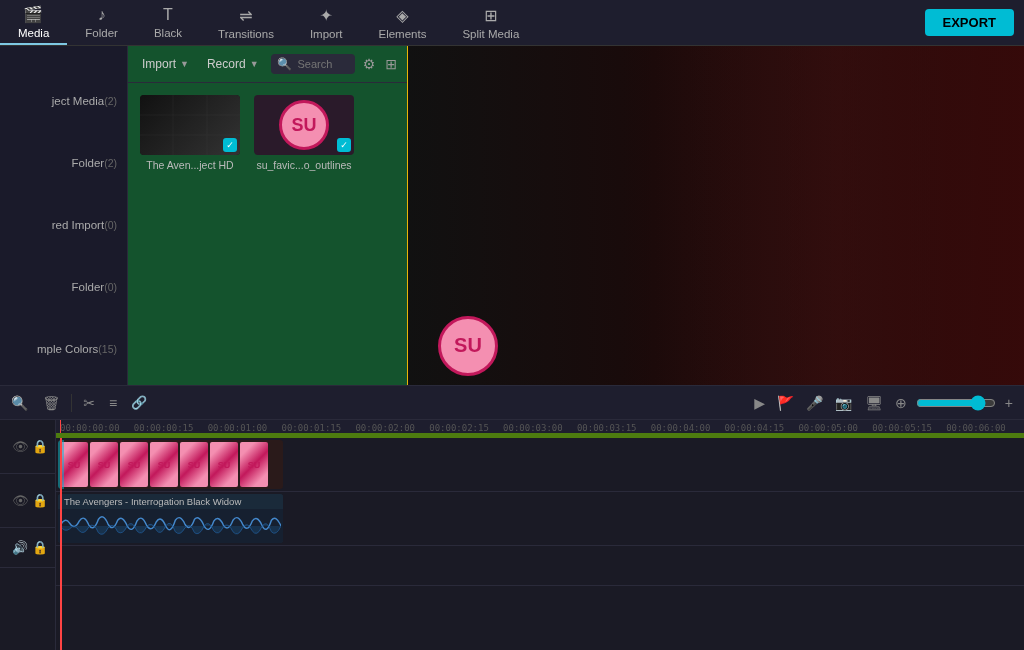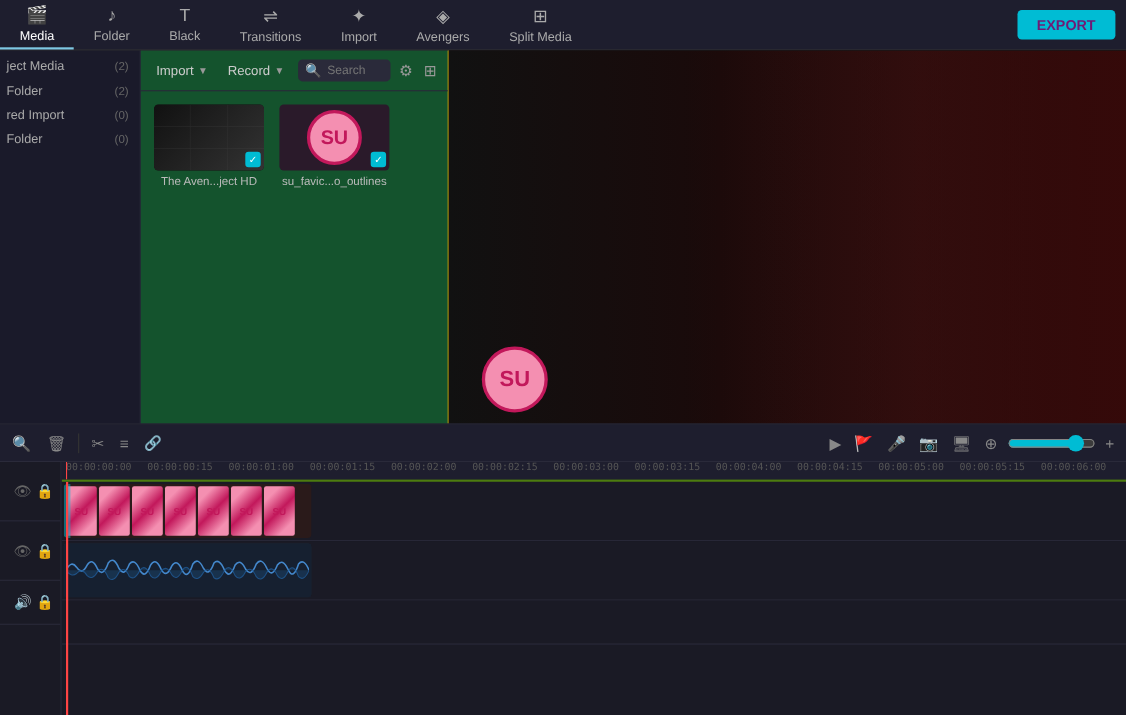--- a/index.html
+++ b/index.html
@@ -35,21 +35,21 @@
       border-right: none;
       position: relative;
     }
     .nav-item.active { color: #fff; }
     .nav-item .nav-icon { font-size: 16px; }
     .nav-item-media { color: #7ec8e3; border-bottom: 2px solid #7ec8e3; }
     .export-btn {
       margin-left: auto;
       margin-right: 10px;
       background: #00bcd4;
-      color: #701a75;
+      color: #000000;
       border: none;
       padding: 6px 18px;
       border-radius: 4px;
       font-size: 13px;
       font-weight: bold;
       cursor: pointer;
     }
 
     
     .main-layout {
@@ -60,26 +60,27 @@
     
     .sidebar {
       width: 128px;
       background: #1a1a2a;
       border-right: 1px solid #2a2a3a;
       padding-top: 4px;
       flex-shrink: 0;
     }
     .sidebar-item {
       display: flex;
-      justify-content: space-between;
+      justify-content: flex-end;
       align-items: center;
       padding: 5px 10px 5px 6px;
       cursor: pointer;
       color: #aaa;
       font-size: 11.5px;
+      margin-top: 40px;
     }
     .sidebar-item .count {
       color: #666;
       font-size: 10.5px;
     }
 
     
     .media-panel {
       width: 280px;
       background: #14532d;
@@ -399,23 +400,23 @@
 
     .timeline-ruler-area {
       flex: 1;
       display: flex;
       flex-direction: column;
       overflow: hidden;
     }
     .timeline-ruler {
       height: 18px;
       background: #1e1e2e;
-      border-bottom: 2px solid #4d7c0f;
-      display: flex;
-      align-items: flex-start;
+      border-bottom: 5px solid #4d7c0f;
+      display: flex;
+      align-items: flex-end;
       padding: 0 0;
       overflow: hidden;
       flex-shrink: 0;
       position: relative;
     }
     .ruler-marks {
       display: flex;
       width: 100%;
       font-size: 9px;
       color: #555;
@@ -570,21 +571,21 @@
   <div class="nav-item">
     <span class="nav-icon">⇌</span>
     <span>Transitions</span>
   </div>
   <div class="nav-item">
     <span class="nav-icon">✦</span>
     <span>Import</span>
   </div>
   <div class="nav-item">
     <span class="nav-icon">◈</span>
-    <span>Avengers</span>
+    <span>Elements</span>
   </div>
   <div class="nav-item">
     <span class="nav-icon">⊞</span>
     <span>Split Media</span>
   </div>
   <button class="export-btn">EXPORT</button>
 </div>
 
 <div class="main-layout">
 
@@ -597,20 +598,24 @@
       <span>Folder</span>
       <span class="count">(2)</span>
     </div>
     <div class="sidebar-item">
       <span>red Import</span>
       <span class="count">(0)</span>
     </div>
     <div class="sidebar-item">
       <span>Folder</span>
       <span class="count">(0)</span>
+    </div>
+    <div class="sidebar-item">
+      <span>mple Colors</span>
+      <span class="count">(15)</span>
     </div>
   </div>
 
   <div class="media-panel">
     <div class="media-toolbar">
       <button class="dropdown-btn">
         <span>Import</span>
         <span class="chevron">▼</span>
       </button>
       <button class="dropdown-btn">
@@ -766,20 +771,21 @@
                 <div class="frame-thumb">SU</div>
                 <div class="frame-thumb">SU</div>
               </div>
             </div>
           </div>
         </div>
 
         <div class="tl-track">
           <div class="tl-track-inner">
             <div class="audio-clip">
+              <div class="audio-label">The Avengers - Interrogation Black Widow</div>
               <div class="audio-waveform">
                 <svg class="waveform-svg" viewBox="0 0 230 30" xmlns="http://www.w3.org/2000/svg">
                   <path d="M0 15 Q5 5 10 12 Q15 20 20 10 Q25 2 30 14 Q35 22 40 8 Q45 1 50 13 Q55 22 60 9 Q65 3 70 15 Q75 24 80 10 Q85 2 90 14 Q95 23 100 11 Q105 3 110 15 Q115 25 120 9 Q125 2 130 13 Q135 22 140 8 Q145 3 150 15 Q155 24 160 10 Q165 3 170 14 Q175 22 180 9 Q185 2 190 13 Q195 23 200 10 Q205 3 210 14 Q215 25 220 9 Q225 3 230 15" stroke="#4488cc" stroke-width="1.5" fill="none"></path>
                   <path d="M0 15 Q5 22 10 18 Q15 12 20 20 Q25 25 30 16 Q35 10 40 22 Q45 27 50 17 Q55 10 60 21 Q65 25 70 15 Q75 8 80 20 Q85 26 90 16 Q95 9 100 19 Q105 26 110 15 Q115 7 120 21 Q125 26 130 17 Q135 10 140 22 Q145 26 150 15 Q155 8 160 20 Q165 26 170 16 Q175 10 180 21 Q185 27 190 17 Q195 9 200 20 Q205 27 210 16 Q215 7 220 21 Q225 26 230 15" stroke="#2266aa" stroke-width="1" fill="#1a3a5a" opacity="0.7"></path>
                 </svg>
               </div>
             </div>
           </div>
         </div>
 

